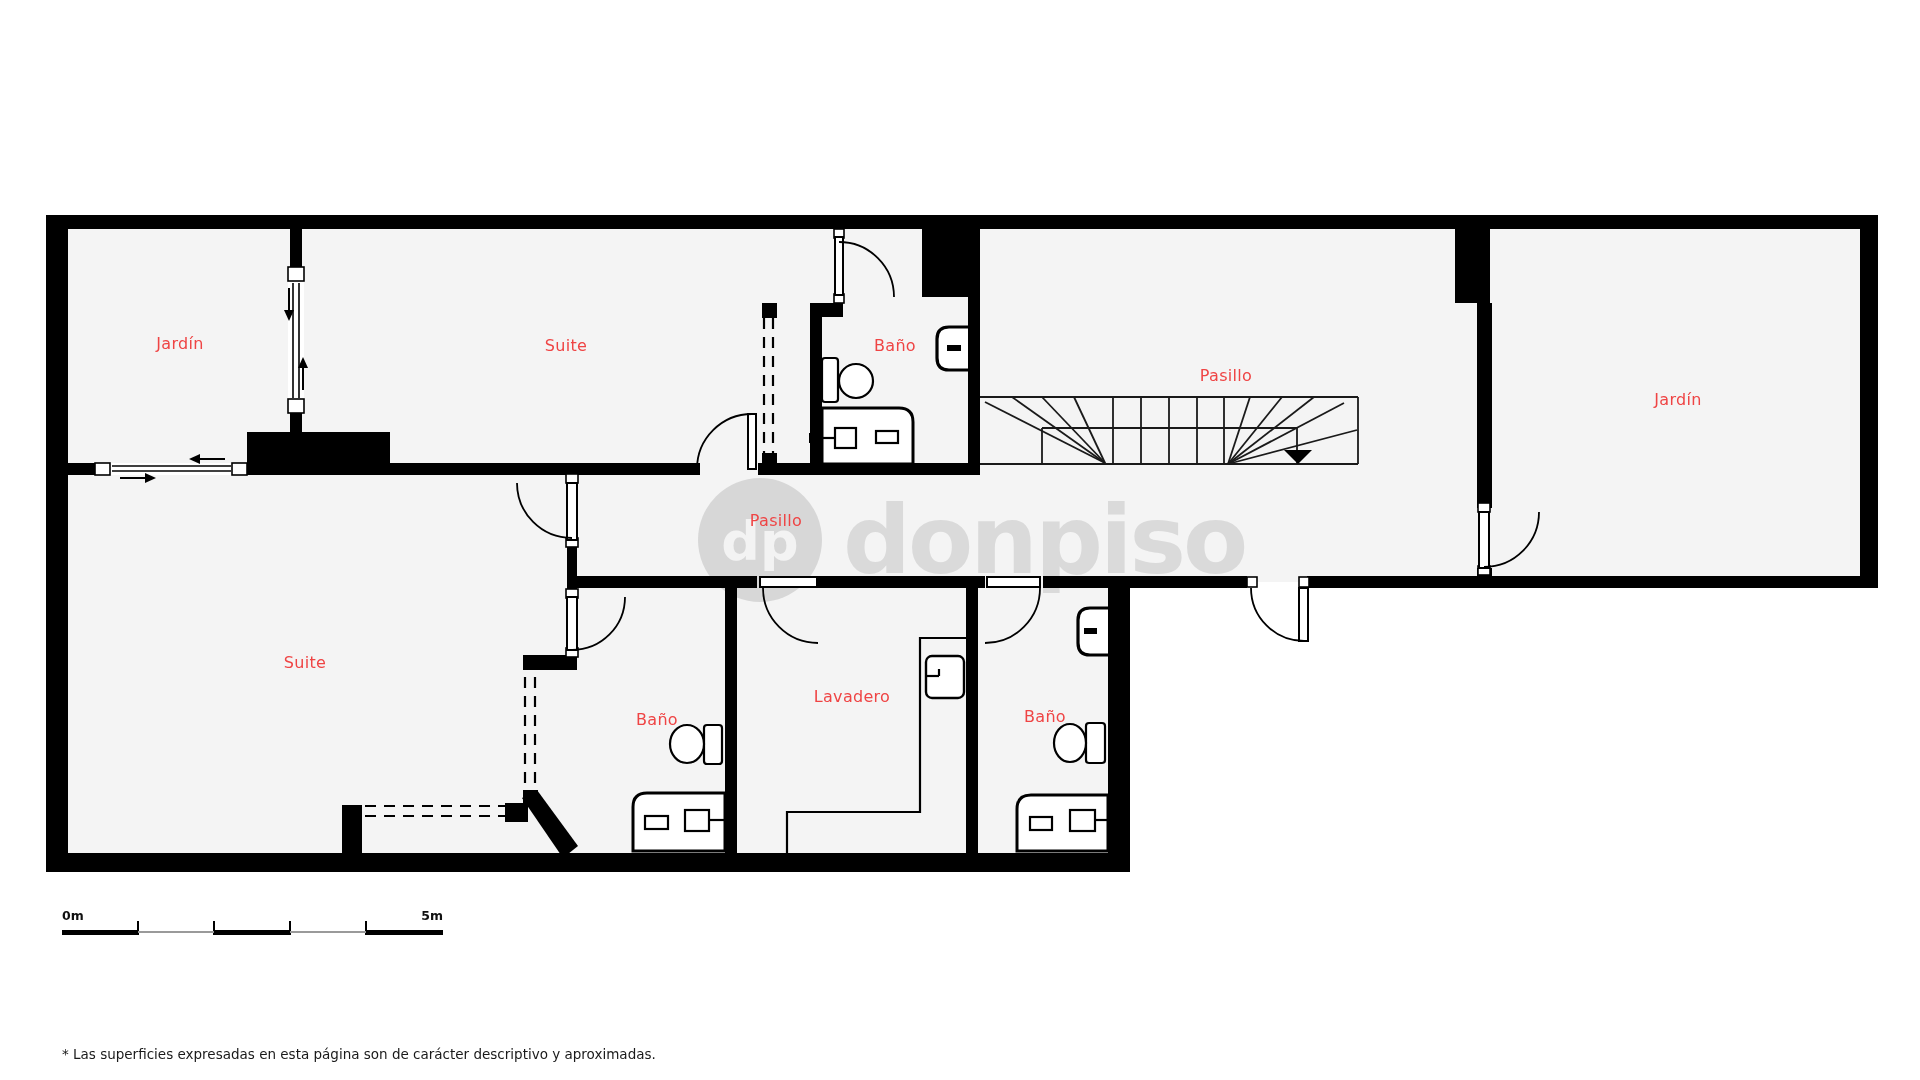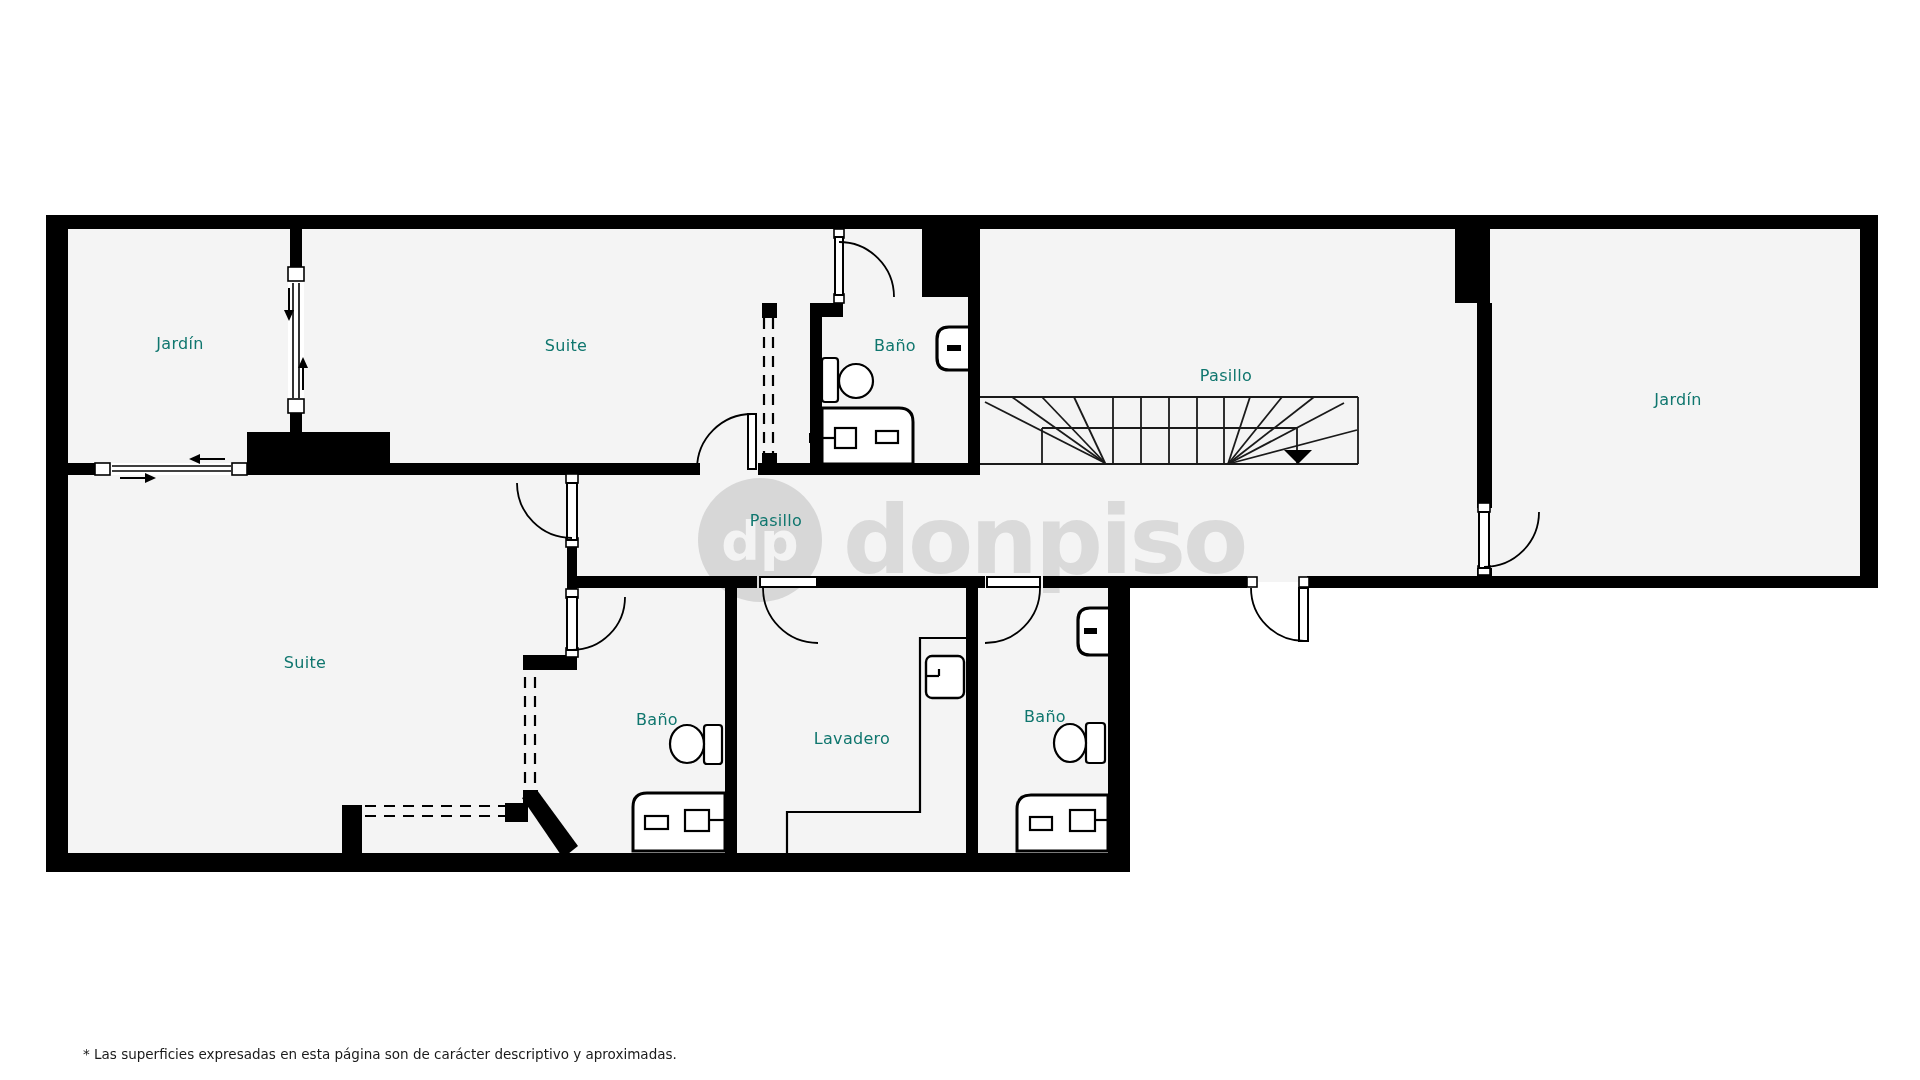--- a/index.html
+++ b/index.html
@@ -1,28 +1,28 @@
 <!DOCTYPE html>
 <html><head>
 <meta charset="utf-8">
 <style>
   html,body{margin:0;padding:0;background:#ffffff;}
   #stage{position:relative;width:1920px;height:1080px;background:#ffffff;overflow:hidden;
          font-family:"DejaVu Sans","Liberation Sans",sans-serif;}
   #plan-svg{position:absolute;left:0;top:0;}
-  .room-label{position:absolute;transform:translate(-50%,-50%);font-size:16px;color:#0f766e;
+  .room-label{position:absolute;transform:translate(-50%,-50%);font-size:16px;color:#ef4444;
               letter-spacing:.3px;white-space:nowrap;}
   
   #scalebar{position:absolute;left:62px;top:908px;width:381px;height:32px;}
   .sb-label{position:absolute;top:0;font-size:12.5px;font-weight:700;color:#111;}
   .sb-label.right{right:0;}
   .sb-black{position:absolute;top:22px;height:5px;background:#000;}
   .sb-gray{position:absolute;top:23px;height:2px;background:#9a9a9a;}
   .sb-tick{position:absolute;top:13px;width:2px;height:14px;background:#000;}
-  #footnote{position:absolute;left:62px;top:1046px;font-size:13.5px;color:#1a1a1a;margin-left:21px;}
+  #footnote{position:absolute;left:62px;top:1046px;font-size:13.5px;color:#1a1a1a;}
 </style>
 </head>
 <body>
 
 <div id="stage">
 
 <svg id="plan-svg" width="1920" height="1080" viewBox="0 0 1920 1080">
 
   <g>
     <rect x="57" y="222" width="1812" height="360" fill="#f4f4f4"></rect>
@@ -272,19 +272,32 @@
 </svg>
 
   <div class="room-label" style="left:180px;top:343px">Jardín</div>
   <div class="room-label" style="left:566px;top:345px">Suite</div>
   <div class="room-label" style="left:895px;top:345px">Baño</div>
   <div class="room-label" style="left:1226px;top:375px">Pasillo</div>
   <div class="room-label" style="left:1678px;top:399px">Jardín</div>
   <div class="room-label" style="left:776px;top:520px">Pasillo</div>
   <div class="room-label" style="left:305px;top:662px">Suite</div>
   <div class="room-label" style="left:657px;top:719px">Baño</div>
-  <div class="room-label" style="left:852px;top:738px">Lavadero</div>
+  <div class="room-label" style="left:852px;top:696px">Lavadero</div>
   <div class="room-label" style="left:1045px;top:716px">Baño</div>
 
+  <div id="scalebar">
+    <span class="sb-label">0m</span>
+    <span class="sb-label right">5m</span>
+    <div class="sb-tick" style="left:75px"></div>
+    <div class="sb-tick" style="left:151px"></div>
+    <div class="sb-tick" style="left:227px"></div>
+    <div class="sb-tick" style="left:303px"></div>
+    <div class="sb-black" style="left:0;width:76px"></div>
+    <div class="sb-gray" style="left:76px;width:76px"></div>
+    <div class="sb-black" style="left:152px;width:76px"></div>
+    <div class="sb-gray" style="left:228px;width:76px"></div>
+    <div class="sb-black" style="left:304px;width:77px"></div>
+  </div>
 
   <div id="footnote">* Las superficies expresadas en esta página son de carácter descriptivo y aproximadas.</div>
 
 </div>
 
 </body></html>

